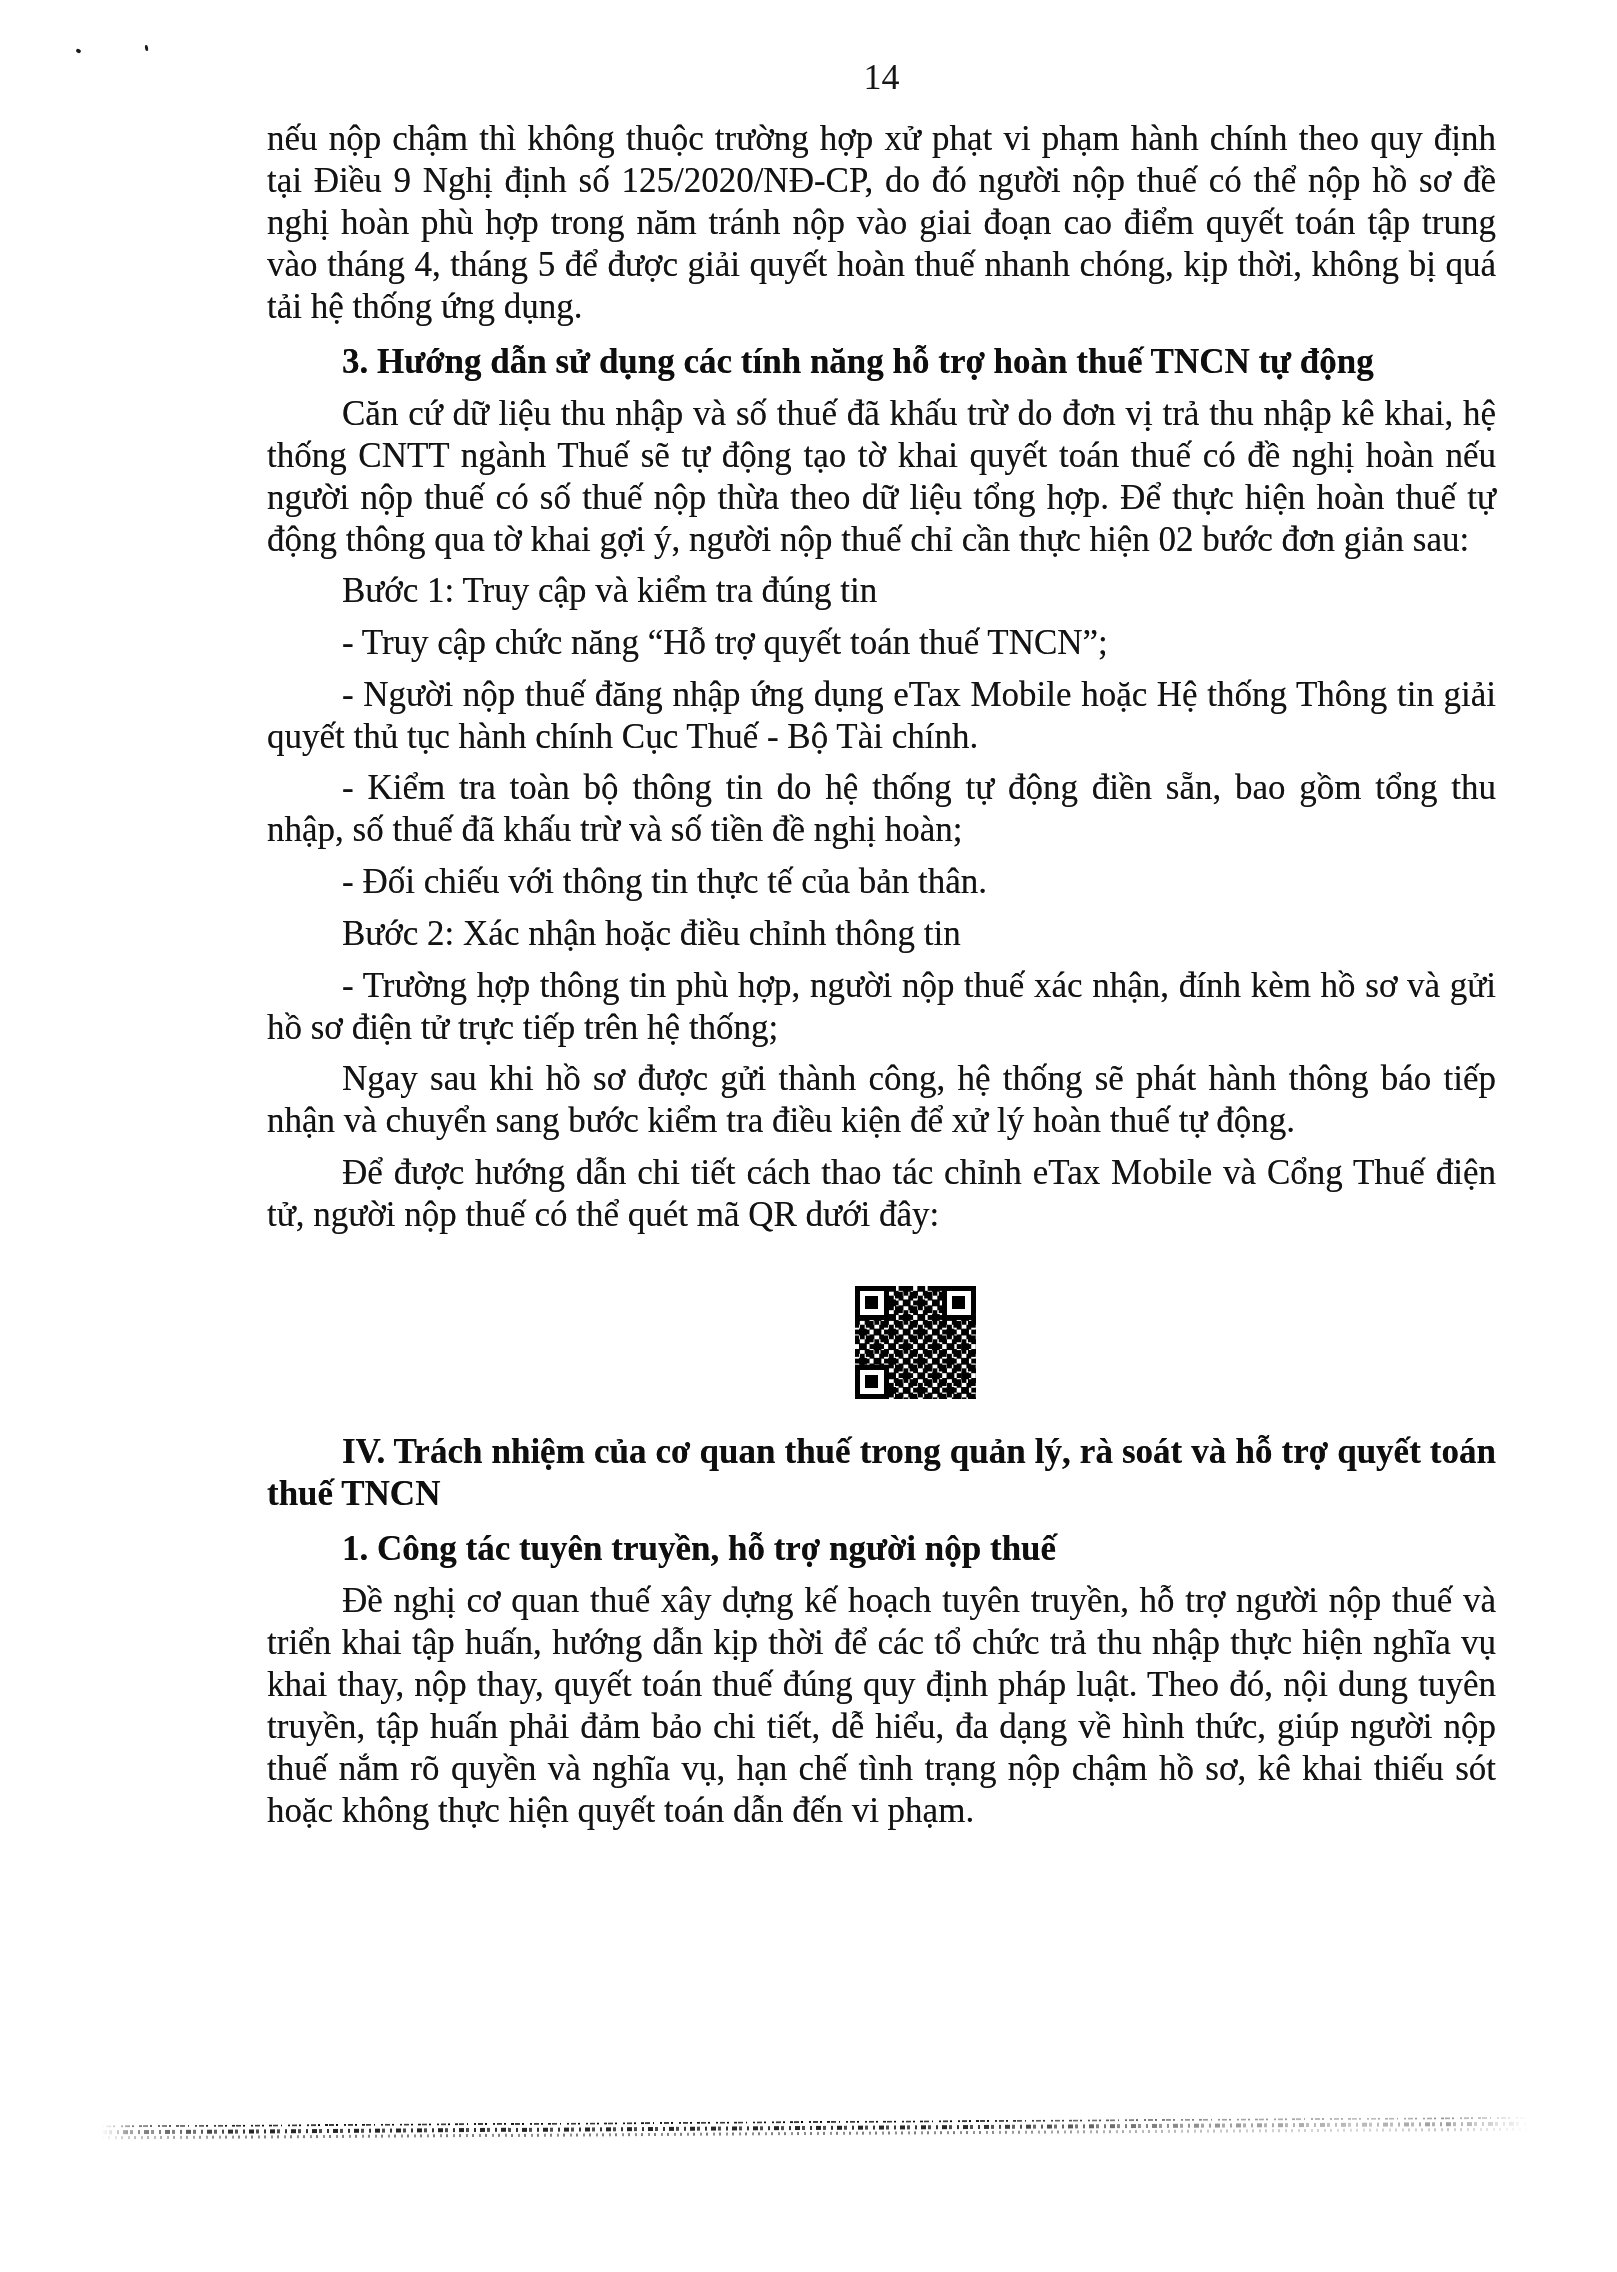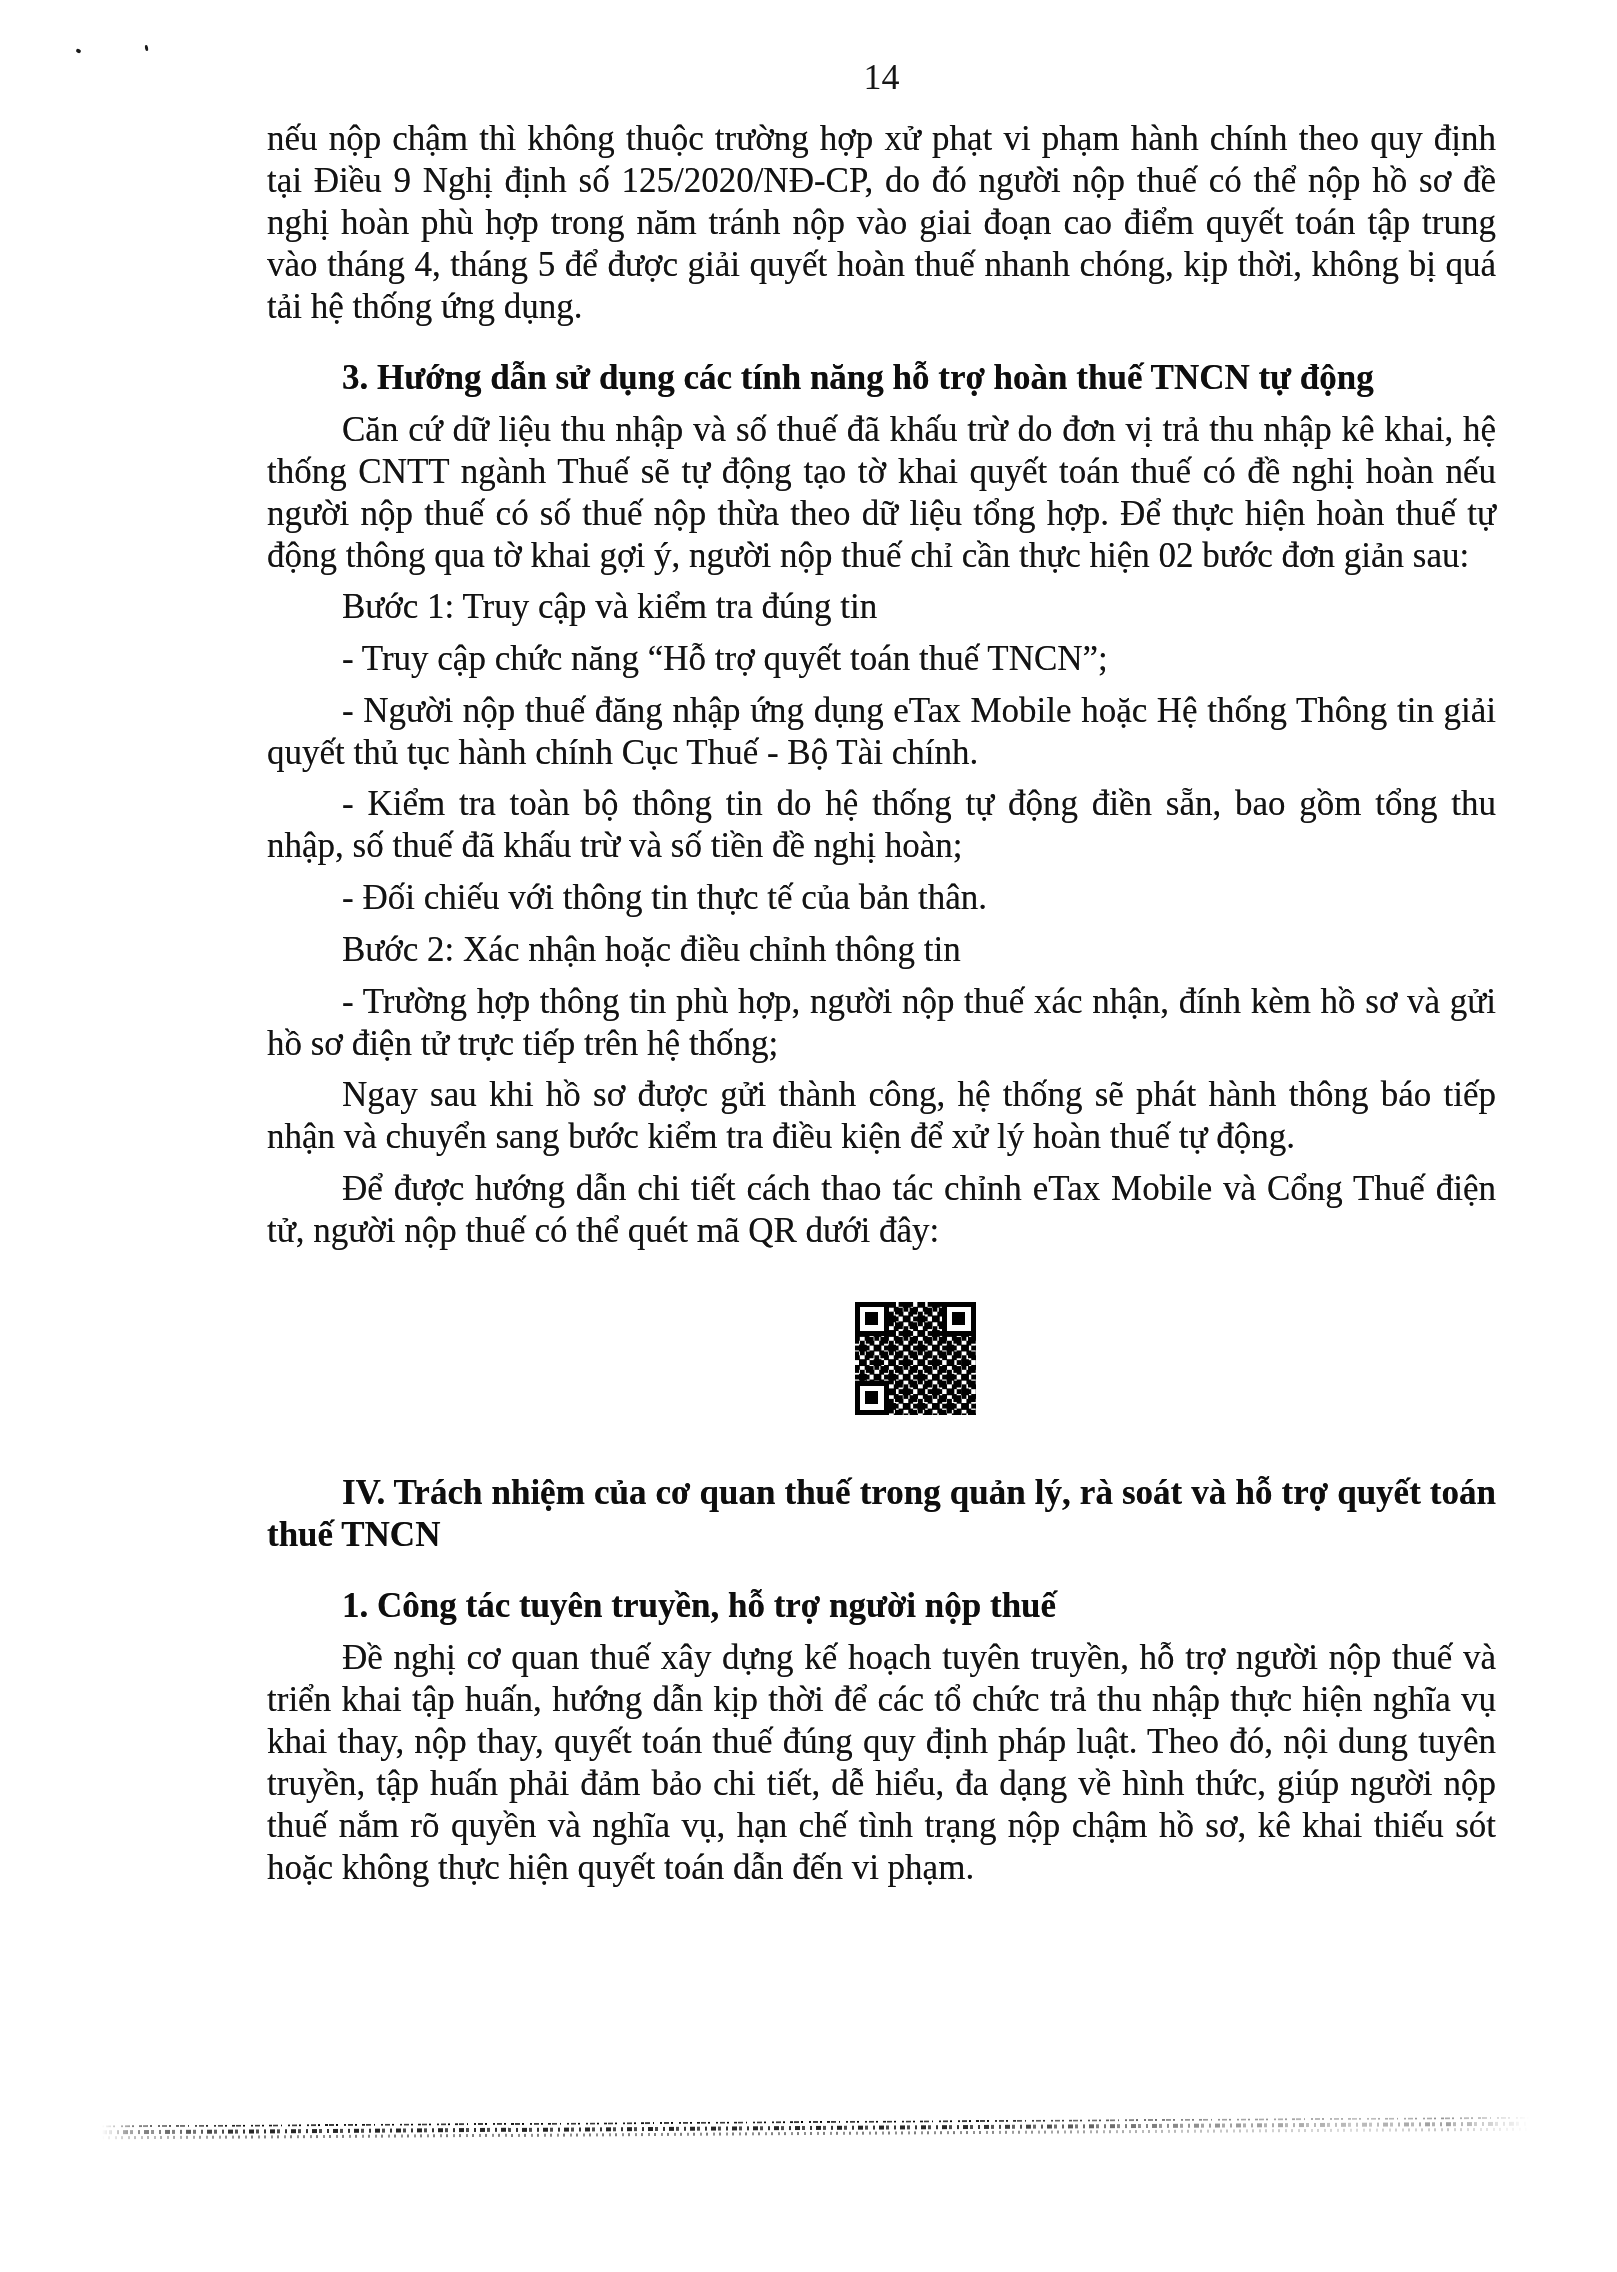--- a/index.html
+++ b/index.html
@@ -22,21 +22,21 @@
     position:absolute;
     top:118px;left:267px;width:1229px;
     font-size:35px;line-height:42px;
     text-align:justify;
     color:#131313;
     text-shadow:0 0 0.5px rgba(0,0,0,.55);
   }
   .blk{margin:9.7px 0 0 0;text-indent:75px;}
   .blk:first-child{margin-top:0;}
   .no-indent{text-indent:0;}
-  .h{font-weight:bold;color:#0e0e0e;margin-top:29px;}
+  .h{font-weight:bold;color:#0e0e0e;margin-top:13px;}
   .qr-row{margin-top:50px;text-align:center;text-indent:0;}
   .qr{
     position:relative;display:inline-block;
     width:121px;height:113px;
     transform:translateX(34px);
     background:
       repeating-conic-gradient(#000 0 25%, rgba(0,0,0,0) 0 50%) 0 0/9.7px 9.7px,
       repeating-conic-gradient(#000 0 25%, rgba(0,0,0,0) 0 50%) 4px 5.7px/14.6px 14.6px,
       repeating-conic-gradient(#fff 0 25%, rgba(0,0,0,0) 0 50%) 1.6px 2.4px/21px 21px,
       #fff;
@@ -45,21 +45,21 @@
     position:absolute;width:34px;height:34px;
     border:5.7px solid #000;background:#fff;
     box-sizing:border-box;
   }
   .finder i{
     display:block;width:13px;height:13px;background:#000;margin:4.9px;
   }
   .finder.tl{left:0;top:0;}
   .finder.tr{right:0;top:0;}
   .finder.bl{left:0;bottom:0;}
-  .iv-heading{margin-top:47px;}
+  .iv-heading{margin-top:22px;}
   .speck{position:absolute;background:#1a1a1a;border-radius:50%;}
   .speck-1{left:76px;top:49px;width:4.9px;height:4px;transform:rotate(25deg);}
   .speck-2{left:145px;top:45px;width:3.2px;height:5.7px;border-radius:45%;transform:rotate(-12deg);}
   .noise-band{
     position:absolute;left:102px;top:2121px;width:1427px;height:26px;
     transform:rotate(-0.35deg);
     -webkit-mask-image:linear-gradient(90deg,rgba(0,0,0,0) 0,rgba(0,0,0,.5) 2%,#000 10%,#000 60%,rgba(0,0,0,.55) 75%,rgba(0,0,0,.3) 88%,rgba(0,0,0,.45) 94%,rgba(0,0,0,0) 100%);
     mask-image:linear-gradient(90deg,rgba(0,0,0,0) 0,rgba(0,0,0,.5) 2%,#000 10%,#000 60%,rgba(0,0,0,.55) 75%,rgba(0,0,0,.3) 88%,rgba(0,0,0,.45) 94%,rgba(0,0,0,0) 100%);
   }
   .noise-line{

